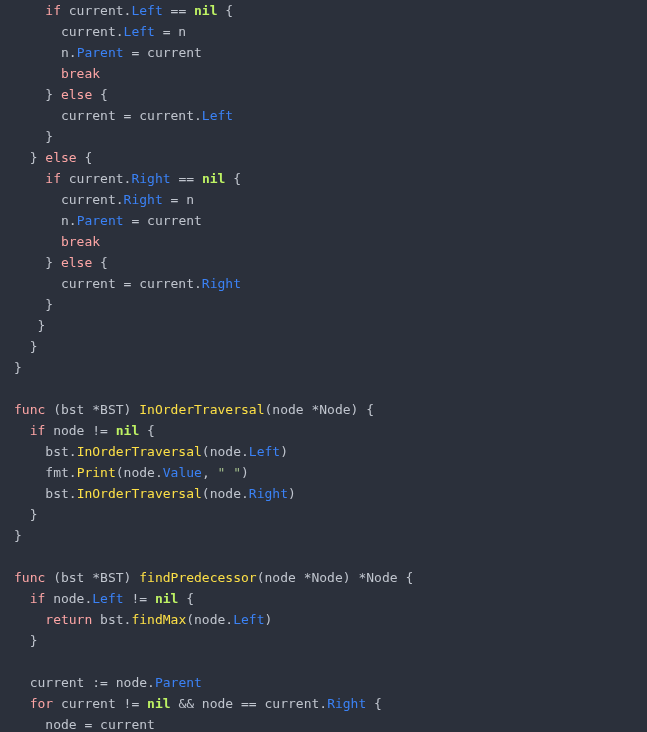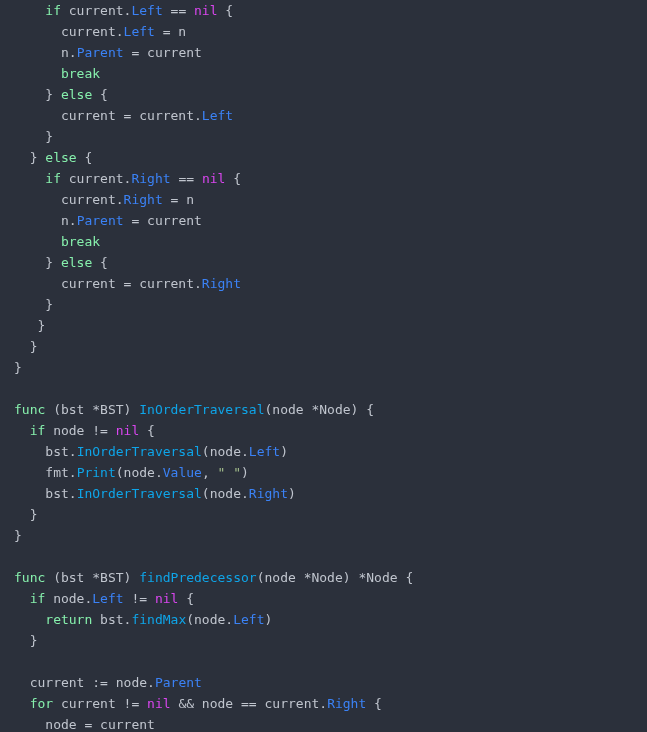--- a/index.html
+++ b/index.html
@@ -12,26 +12,26 @@
     font-size: 13px;
     line-height: 21px;
     overflow: hidden;
   }
   pre.code {
     margin: 0;
     padding: 0 14px;
     white-space: pre;
     color: #c0c5ce;
   }
-  .tok-kw   { color: #86efac; }  
+  .tok-kw   { color: #fca5a5; }  
   .tok-op   { color: #c0c5ce; }  
   .tok-id   { color: #c0c5ce; }  
   .tok-prop { color: #3b82f6; }  
-  .tok-nil  { color: #d946ef; }  
+  .tok-nil  { color: #bef264; font-weight: bold; }  
   .tok-type { color: #c0c5ce; }  
-  .tok-call { color: #0ea5e9; }  
+  .tok-call { color: #fde047; }  
   .tok-str  { color: #a3be8c; }  
   .tok-pun  { color: #c0c5ce; }  
 </style>
 </head>
 <body>
 
 <pre class="code" id="code-block"><div><span class="tok-id">    </span><span class="tok-kw">if</span><span class="tok-id"> current</span><span class="tok-pun">.</span><span class="tok-prop">Left</span><span class="tok-id"> </span><span class="tok-op">==</span><span class="tok-id"> </span><span class="tok-nil">nil</span><span class="tok-id"> </span><span class="tok-pun">{</span></div><div><span class="tok-id">      current</span><span class="tok-pun">.</span><span class="tok-prop">Left</span><span class="tok-id"> </span><span class="tok-op">=</span><span class="tok-id"> n</span></div><div><span class="tok-id">      n</span><span class="tok-pun">.</span><span class="tok-prop">Parent</span><span class="tok-id"> </span><span class="tok-op">=</span><span class="tok-id"> current</span></div><div><span class="tok-id">      </span><span class="tok-kw">break</span></div><div><span class="tok-id">    </span><span class="tok-pun">}</span><span class="tok-id"> </span><span class="tok-kw">else</span><span class="tok-id"> </span><span class="tok-pun">{</span></div><div><span class="tok-id">      current </span><span class="tok-op">=</span><span class="tok-id"> current</span><span class="tok-pun">.</span><span class="tok-prop">Left</span></div><div><span class="tok-id">    </span><span class="tok-pun">}</span></div><div><span class="tok-id">  </span><span class="tok-pun">}</span><span class="tok-id"> </span><span class="tok-kw">else</span><span class="tok-id"> </span><span class="tok-pun">{</span></div><div><span class="tok-id">    </span><span class="tok-kw">if</span><span class="tok-id"> current</span><span class="tok-pun">.</span><span class="tok-prop">Right</span><span class="tok-id"> </span><span class="tok-op">==</span><span class="tok-id"> </span><span class="tok-nil">nil</span><span class="tok-id"> </span><span class="tok-pun">{</span></div><div><span class="tok-id">      current</span><span class="tok-pun">.</span><span class="tok-prop">Right</span><span class="tok-id"> </span><span class="tok-op">=</span><span class="tok-id"> n</span></div><div><span class="tok-id">      n</span><span class="tok-pun">.</span><span class="tok-prop">Parent</span><span class="tok-id"> </span><span class="tok-op">=</span><span class="tok-id"> current</span></div><div><span class="tok-id">      </span><span class="tok-kw">break</span></div><div><span class="tok-id">    </span><span class="tok-pun">}</span><span class="tok-id"> </span><span class="tok-kw">else</span><span class="tok-id"> </span><span class="tok-pun">{</span></div><div><span class="tok-id">      current </span><span class="tok-op">=</span><span class="tok-id"> current</span><span class="tok-pun">.</span><span class="tok-prop">Right</span></div><div><span class="tok-id">    </span><span class="tok-pun">}</span></div><div><span class="tok-id">   </span><span class="tok-pun">}</span></div><div><span class="tok-id">  </span><span class="tok-pun">}</span></div><div><span class="tok-pun">}</span></div><div>&nbsp;</div><div><span class="tok-kw">func</span><span class="tok-id"> </span><span class="tok-pun">(</span><span class="tok-id">bst </span><span class="tok-op">*</span><span class="tok-type">BST</span><span class="tok-pun">)</span><span class="tok-id"> </span><span class="tok-call">InOrderTraversal</span><span class="tok-pun">(</span><span class="tok-id">node </span><span class="tok-op">*</span><span class="tok-type">Node</span><span class="tok-pun">)</span><span class="tok-id"> </span><span class="tok-pun">{</span></div><div><span class="tok-id">  </span><span class="tok-kw">if</span><span class="tok-id"> node </span><span class="tok-op">!=</span><span class="tok-id"> </span><span class="tok-nil">nil</span><span class="tok-id"> </span><span class="tok-pun">{</span></div><div><span class="tok-id">    bst</span><span class="tok-pun">.</span><span class="tok-call">InOrderTraversal</span><span class="tok-pun">(</span><span class="tok-id">node</span><span class="tok-pun">.</span><span class="tok-prop">Left</span><span class="tok-pun">)</span></div><div><span class="tok-id">    fmt</span><span class="tok-pun">.</span><span class="tok-call">Print</span><span class="tok-pun">(</span><span class="tok-id">node</span><span class="tok-pun">.</span><span class="tok-prop">Value</span><span class="tok-pun">,</span><span class="tok-id"> </span><span class="tok-str">" "</span><span class="tok-pun">)</span></div><div><span class="tok-id">    bst</span><span class="tok-pun">.</span><span class="tok-call">InOrderTraversal</span><span class="tok-pun">(</span><span class="tok-id">node</span><span class="tok-pun">.</span><span class="tok-prop">Right</span><span class="tok-pun">)</span></div><div><span class="tok-id">  </span><span class="tok-pun">}</span></div><div><span class="tok-pun">}</span></div><div>&nbsp;</div><div><span class="tok-kw">func</span><span class="tok-id"> </span><span class="tok-pun">(</span><span class="tok-id">bst </span><span class="tok-op">*</span><span class="tok-type">BST</span><span class="tok-pun">)</span><span class="tok-id"> </span><span class="tok-call">findPredecessor</span><span class="tok-pun">(</span><span class="tok-id">node </span><span class="tok-op">*</span><span class="tok-type">Node</span><span class="tok-pun">)</span><span class="tok-id"> </span><span class="tok-op">*</span><span class="tok-type">Node</span><span class="tok-id"> </span><span class="tok-pun">{</span></div><div><span class="tok-id">  </span><span class="tok-kw">if</span><span class="tok-id"> node</span><span class="tok-pun">.</span><span class="tok-prop">Left</span><span class="tok-id"> </span><span class="tok-op">!=</span><span class="tok-id"> </span><span class="tok-nil">nil</span><span class="tok-id"> </span><span class="tok-pun">{</span></div><div><span class="tok-id">    </span><span class="tok-kw">return</span><span class="tok-id"> bst</span><span class="tok-pun">.</span><span class="tok-call">findMax</span><span class="tok-pun">(</span><span class="tok-id">node</span><span class="tok-pun">.</span><span class="tok-prop">Left</span><span class="tok-pun">)</span></div><div><span class="tok-id">  </span><span class="tok-pun">}</span></div><div>&nbsp;</div><div><span class="tok-id">  current </span><span class="tok-op">:=</span><span class="tok-id"> node</span><span class="tok-pun">.</span><span class="tok-prop">Parent</span></div><div><span class="tok-id">  </span><span class="tok-kw">for</span><span class="tok-id"> current </span><span class="tok-op">!=</span><span class="tok-id"> </span><span class="tok-nil">nil</span><span class="tok-id"> </span><span class="tok-op">&amp;&amp;</span><span class="tok-id"> node </span><span class="tok-op">==</span><span class="tok-id"> current</span><span class="tok-pun">.</span><span class="tok-prop">Right</span><span class="tok-id"> </span><span class="tok-pun">{</span></div><div><span class="tok-id">    node </span><span class="tok-op">=</span><span class="tok-id"> current</span></div></pre>
 
 </body></html>

